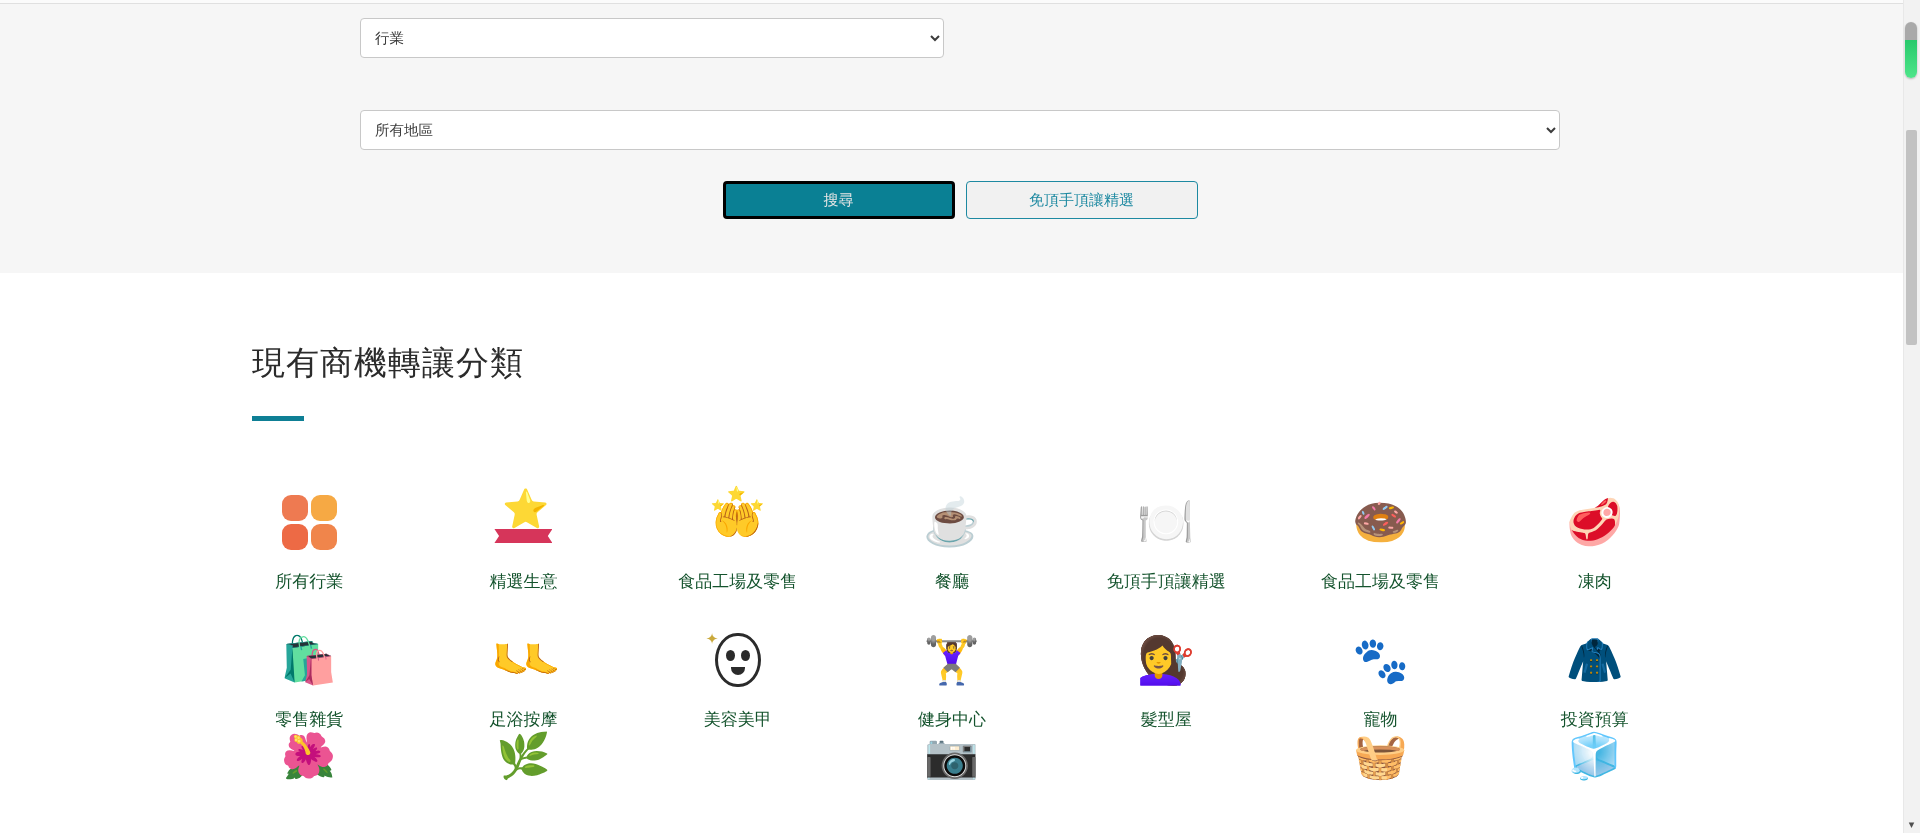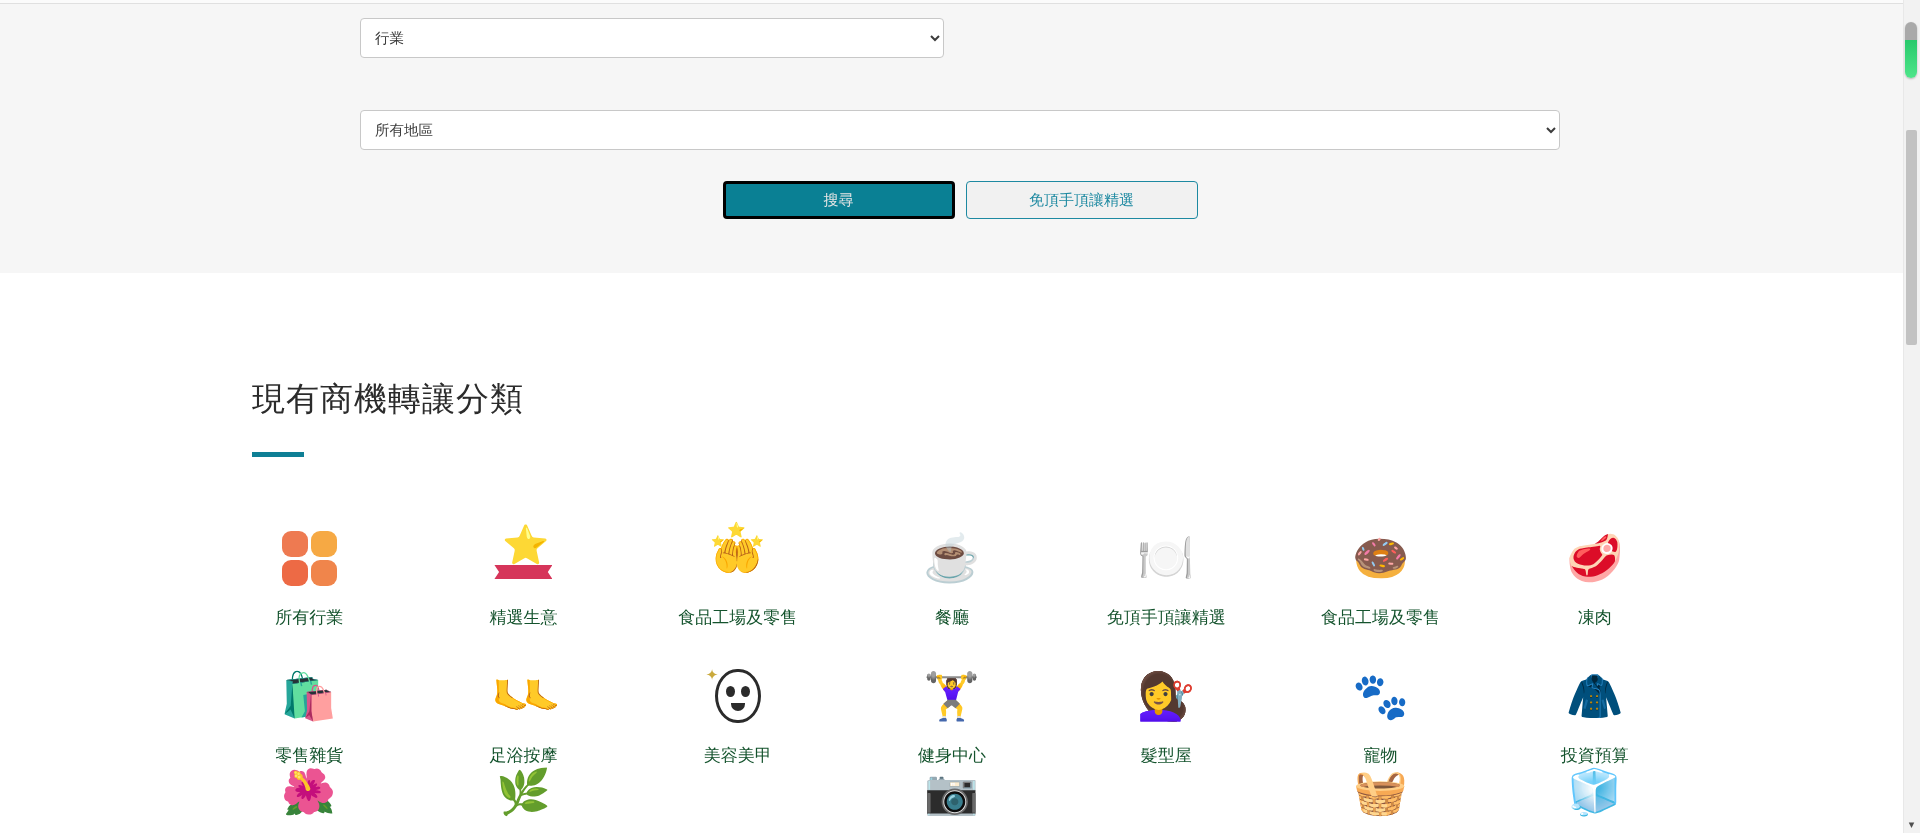--- a/index.html
+++ b/index.html
@@ -21,21 +21,21 @@
   .half { width:calc(50% - 16px); }
   .button-row { display:flex; justify-content:center; gap:11px; margin-top:31px; }
   .btn { height:38px; width:232px; border-radius:4px; font-size:15px; cursor:pointer;
          display:flex; align-items:center; justify-content:center;
          font-family:"Liberation Sans", sans-serif; }
   .btn-primary { background:#0a8094; color:#e5e5e5; border:3px solid #000000; }
   .btn-secondary { background:#f1f1f1; color:#1d89a1; border:1px solid #1d89a1; }
 
   
   .categories-section { background:#ffffff; }
-  .section-title { margin:104px 0 0 252px; font-size:33px; color:#2b2b2b;
+  .section-title { margin:68px 0 0 252px; font-size:33px; color:#2b2b2b;
                    letter-spacing:1px; font-weight:400; }
   .title-underline { width:52px; height:5px; background:#0e7f95; margin:30px 0 0 252px; }
   .cat-grid { width:1500px; margin:70px 0 0 202px; display:grid;
               grid-template-columns:repeat(7,1fr); row-gap:36px; }
   .cat { text-align:center; cursor:pointer; }
   .icon-box { height:58px; display:flex; align-items:flex-end; justify-content:center;
               position:relative; }
   .emoji { font-size:46px; line-height:54px; }
   .emoji.small-pair { font-size:30px; letter-spacing:-6px; }
   .cat-label { display:block; width:132px; margin:22px auto 0; font-size:17px;

